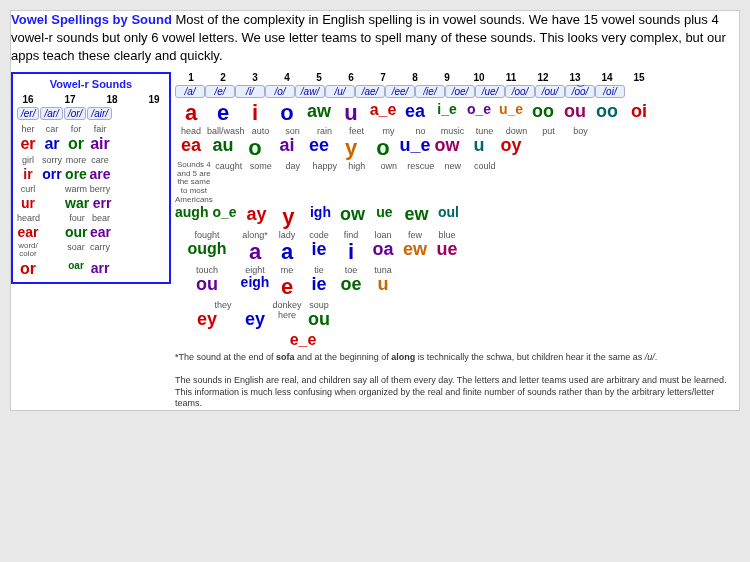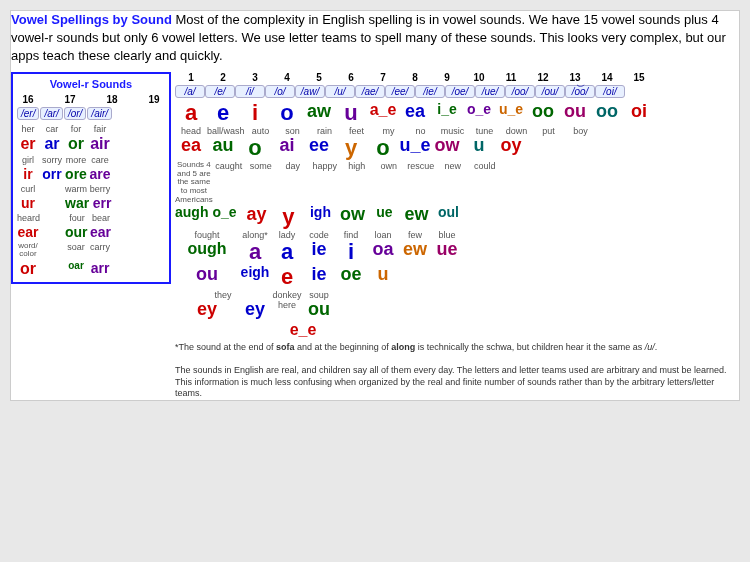--- a/index.html
+++ b/index.html
@@ -290,20 +290,28 @@
           <div style="min-width:64px; text-align:center; font-size:16px; font-weight:bold; color:#006600; line-height:1.1;">ough</div>
           <div style="min-width:32px; text-align:center; font-size:22px; font-weight:bold; color:#660099; line-height:1.1;">a</div>
           <div style="min-width:32px; text-align:center; font-size:22px; font-weight:bold; color:#0000cc; line-height:1.1;">a</div>
           <div style="min-width:32px; text-align:center; font-size:18px; font-weight:bold; color:#0000cc; line-height:1.1;">ie</div>
           <div style="min-width:32px; text-align:center; font-size:22px; font-weight:bold; color:#0000cc; line-height:1.1;">i</div>
           <div style="min-width:32px; text-align:center; font-size:18px; font-weight:bold; color:#660099; line-height:1.1;">oa</div>
           <div style="min-width:32px; text-align:center; font-size:18px; font-weight:bold; color:#cc6600; line-height:1.1;">ew</div>
           <div style="min-width:32px; text-align:center; font-size:18px; font-weight:bold; color:#990066; line-height:1.1;">ue</div>
         </div>
 
+        <div style="display:flex; gap:0px; margin-bottom:0px;">
+          <div style="min-width:64px; text-align:center; font-size:9px; color:#555;">touch</div>
+          <div style="min-width:32px; text-align:center; font-size:9px; color:#555;">eight</div>
+          <div style="min-width:32px; text-align:center; font-size:9px; color:#555;">me</div>
+          <div style="min-width:32px; text-align:center; font-size:9px; color:#555;">tie</div>
+          <div style="min-width:32px; text-align:center; font-size:9px; color:#555;">toe</div>
+          <div style="min-width:32px; text-align:center; font-size:9px; color:#555;">tuna</div>
+        </div>
 
         <div style="display:flex; gap:0px; margin-bottom:1px;">
           <div style="min-width:64px; text-align:center; font-size:18px; font-weight:bold; color:#660099; line-height:1.1;">ou</div>
           <div style="min-width:32px; text-align:center; font-size:14px; font-weight:bold; color:#0000cc; line-height:1.1;">eigh</div>
           <div style="min-width:32px; text-align:center; font-size:22px; font-weight:bold; color:#cc0000; line-height:1.1;">e</div>
           <div style="min-width:32px; text-align:center; font-size:18px; font-weight:bold; color:#0000cc; line-height:1.1;">ie</div>
           <div style="min-width:32px; text-align:center; font-size:18px; font-weight:bold; color:#006600; line-height:1.1;">oe</div>
           <div style="min-width:32px; text-align:center; font-size:18px; font-weight:bold; color:#cc6600; line-height:1.1;">u</div>
         </div>
 

